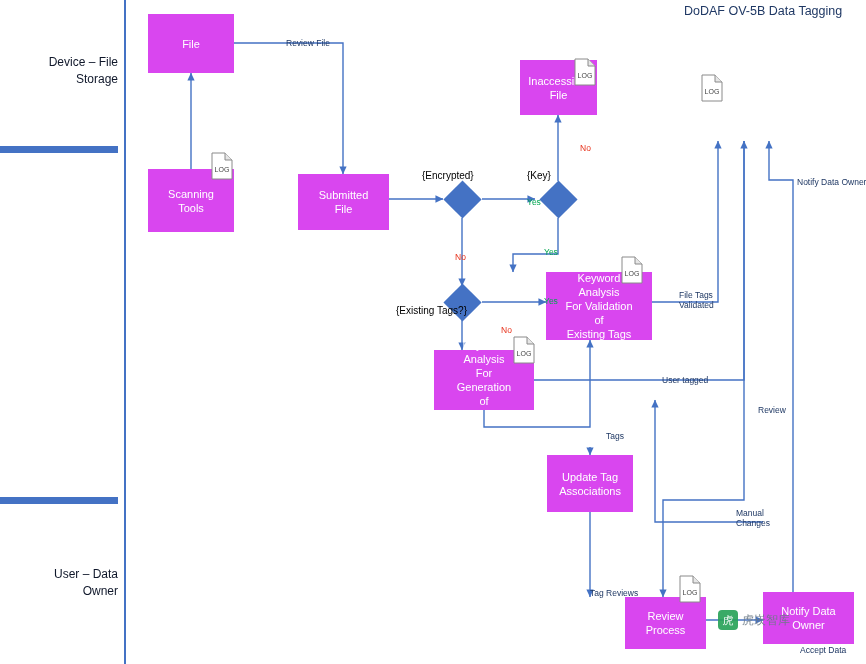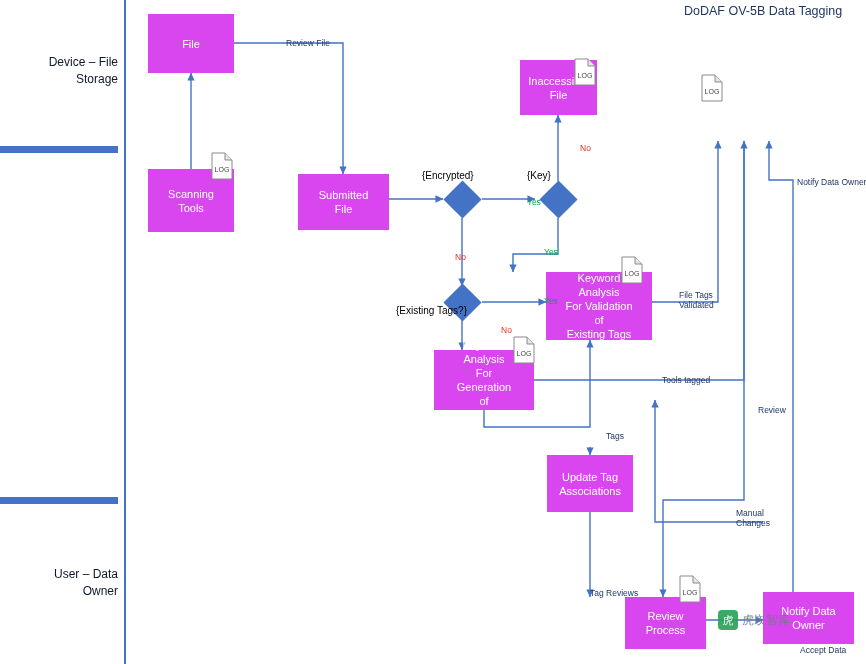--- a/index.html
+++ b/index.html
@@ -266,21 +266,21 @@
   </div>
 
   <div class="edge-label dark" style="left:258px; top:38px;">Review File</div>
   <div class="edge-label green" style="left:499px; top:197px;">Yes</div>
   <div class="edge-label red" style="left:427px; top:252px;">No</div>
   <div class="edge-label red" style="left:552px; top:143px;">No</div>
   <div class="edge-label green" style="left:516px; top:247px;">Yes</div>
   <div class="edge-label green" style="left:516px; top:296px;">Yes</div>
   <div class="edge-label red" style="left:473px; top:325px;">No</div>
   <div class="edge-label dark" style="left:651px; top:290px;">File Tags<br>Validated</div>
-  <div class="edge-label dark" style="left:634px; top:375px;">Tools tagged</div>
+  <div class="edge-label dark" style="left:634px; top:375px;">User tagged</div>
   <div class="edge-label dark" style="left:578px; top:431px;">Tags</div>
   <div class="edge-label dark" style="left:562px; top:588px;">Tag Reviews</div>
   <div class="edge-label dark" style="left:730px; top:405px;">Review</div>
   <div class="edge-label dark" style="left:708px; top:508px;">Manual<br>Changes</div>
   <div class="edge-label dark" style="left:769px; top:177px;">Notify Data Owner</div>
   <div class="edge-label dark" style="left:772px; top:645px;">Accept Data</div>
 
   <div class="wm" style="left:718px; top:610px;">
     <span class="wm-badge">虎</span>
     <span>虎崁智库</span>

